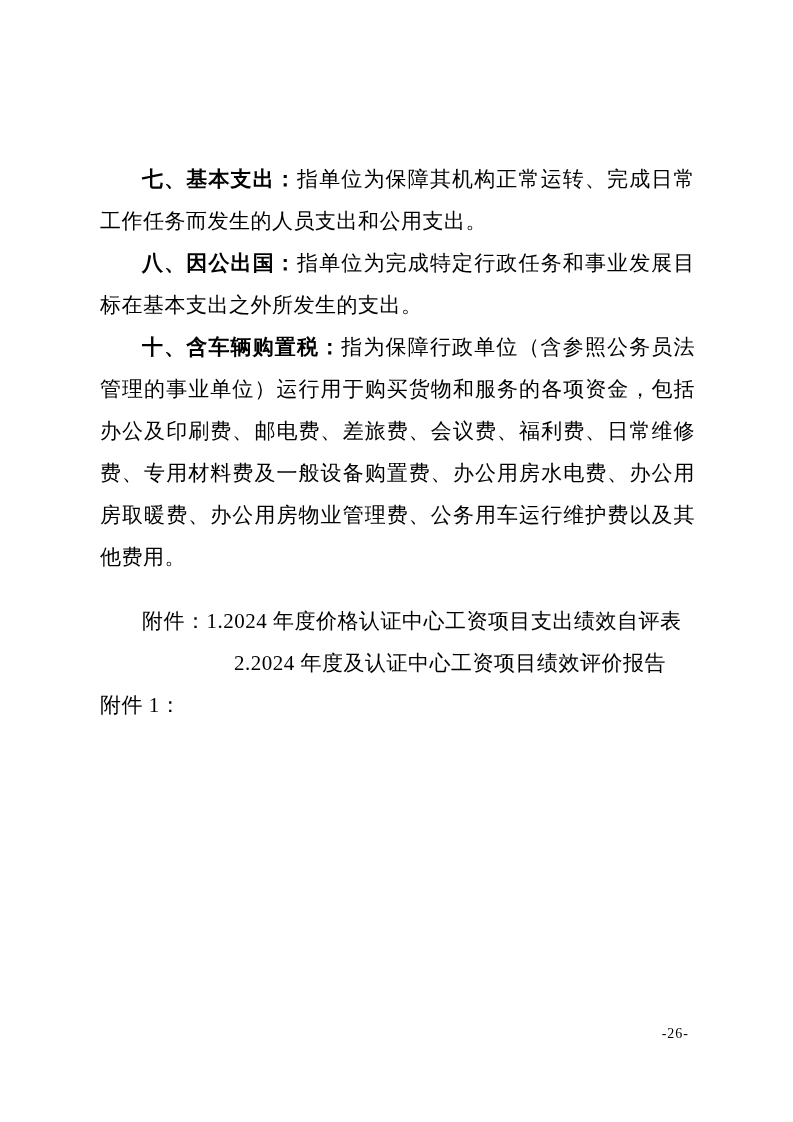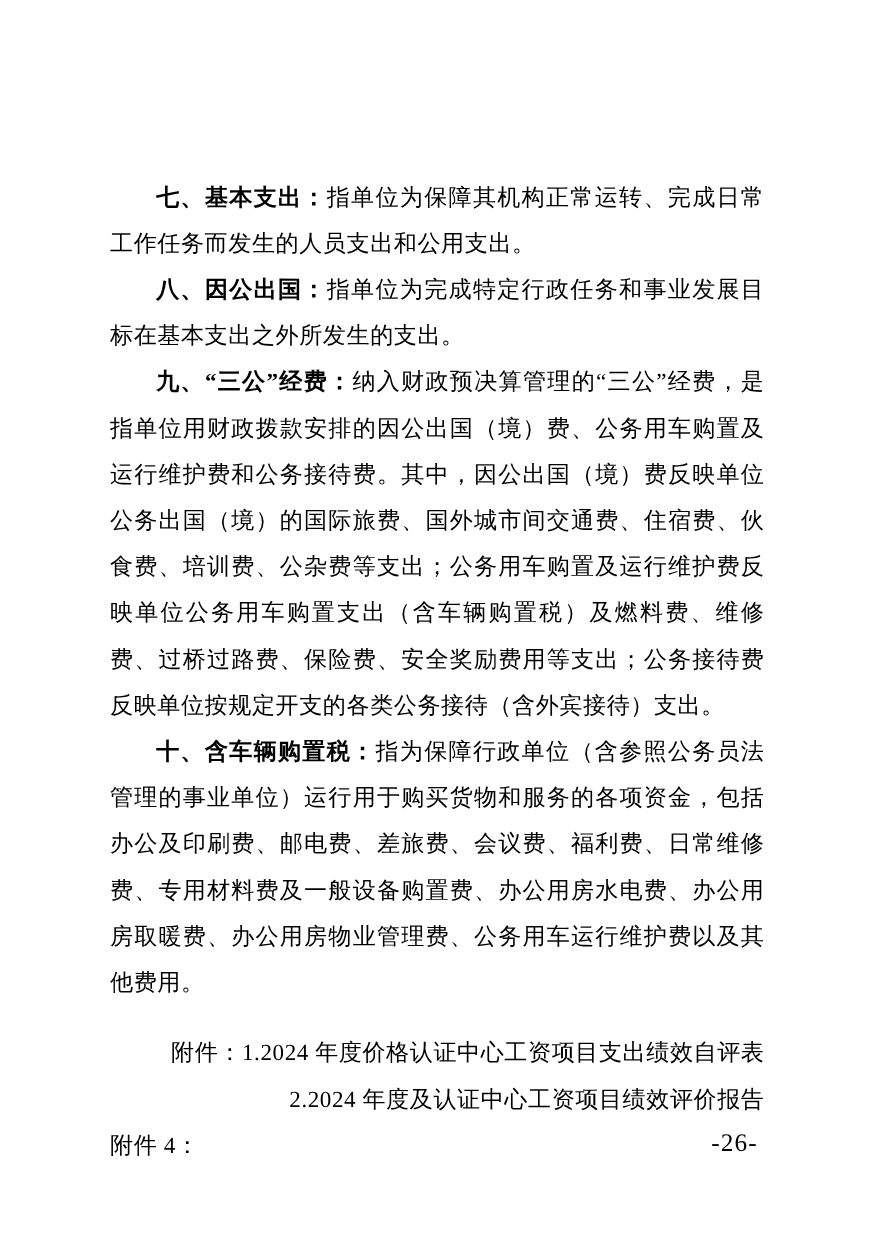--- a/index.html
+++ b/index.html
@@ -37,56 +37,55 @@
   }
   .lead {
     font-weight: bold;
   }
   .attachments {
     margin-top: 22px;
   }
   p.att-line-1 {
     margin: 0;
     text-indent: 2em;
-    text-align: right;
+    text-align: left;
   }
   p.att-line-2 {
     margin: 0;
     text-indent: 5em;
-    text-align: right;
+    text-align: center;
   }
   p.att-note {
     margin: 0;
     text-indent: 0;
     text-align: left;
   }
   .page-number {
     position: absolute;
     top: 987px;
     right: 104px;
-    font-size: 23px;
+    font-size: 14px;
     letter-spacing: 1px;
   }
 </style>
 </head>
 <body>
 
 <div class="page">
   <div class="content">
 
     <p class="para"><span class="lead">七、基本支出：</span><span>指单位为保障其机构正常运转、完成日常工作任务而发生的人员支出和公用支出。</span></p>
 
     <p class="para"><span class="lead">八、因公出国：</span><span>指单位为完成特定行政任务和事业发展目标在基本支出之外所发生的支出。</span></p>
 
-    <p class="para"><span class="lead">九、“三公”经费：</span><span>纳入财政预决算管理的“三公”经费，是指单位用财政拨款安排的因公出国（境）费、公务用车购置及运行维护费和公务接待费。其中，因公出国（境）费反映单位公务出国（境）的国际旅费、国外城市间交通费、住宿费、伙食费、培训费、公杂费等支出；公务用车购置及运行维护费反映单位公务用车购置支出（含车辆购置税）及燃料费、维修费、过桥过路费、保险费、安全奖励费用等支出；公务接待费反映单位按规定开支的各类公务接待（含外宾接待）支出。</span></p>
 
     <p class="para"><span class="lead">十、含车辆购置税：</span><span>指为保障行政单位（含参照公务员法管理的事业单位）运行用于购买货物和服务的各项资金，包括办公及印刷费、邮电费、差旅费、会议费、福利费、日常维修费、专用材料费及一般设备购置费、办公用房水电费、办公用房取暖费、办公用房物业管理费、公务用车运行维护费以及其他费用。</span></p>
 
     <div class="attachments">
       <p class="att-line-1"><span>附件：</span><span>1.2024 年度价格认证中心工资项目支出绩效自评表</span></p>
       <p class="att-line-2"><span>2.2024 年度及认证中心工资项目绩效评价报告</span></p>
-      <p class="att-note">附件 4：</p>
+      <p class="att-note">附件 1：</p>
     </div>
 
   </div>
 
   <div class="page-number">-26-</div>
 </div>
 
 </body></html>

